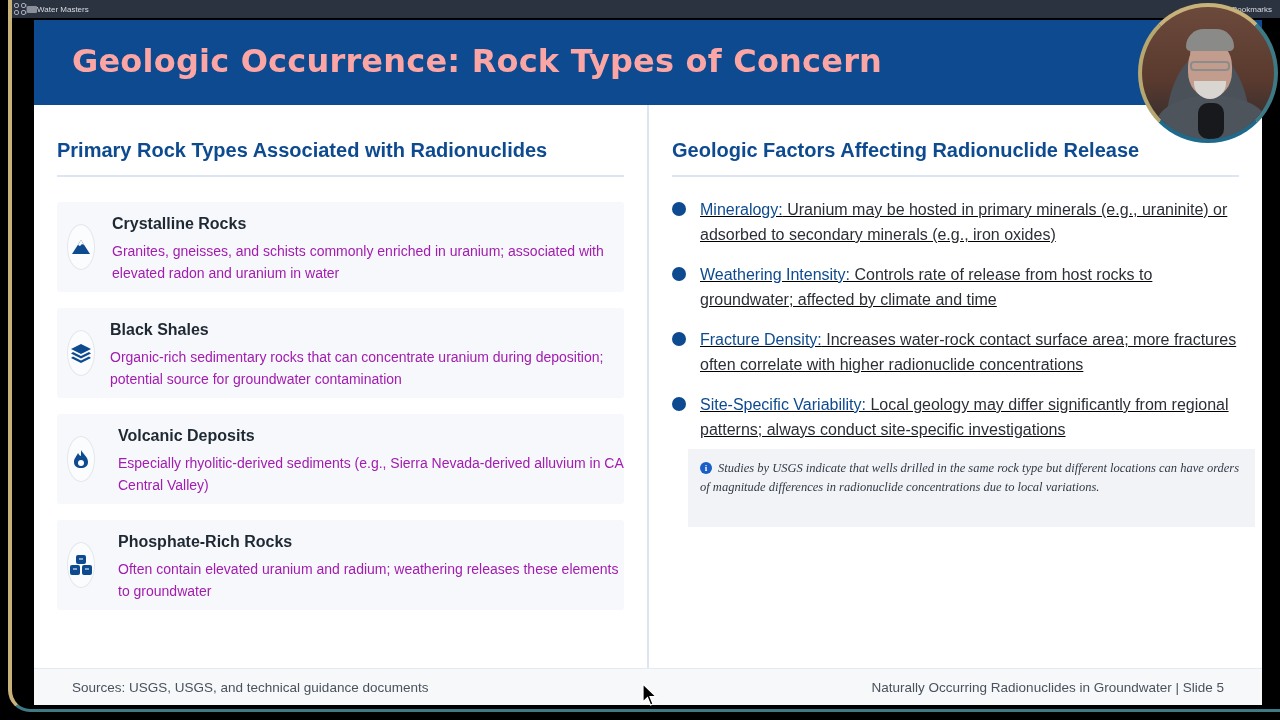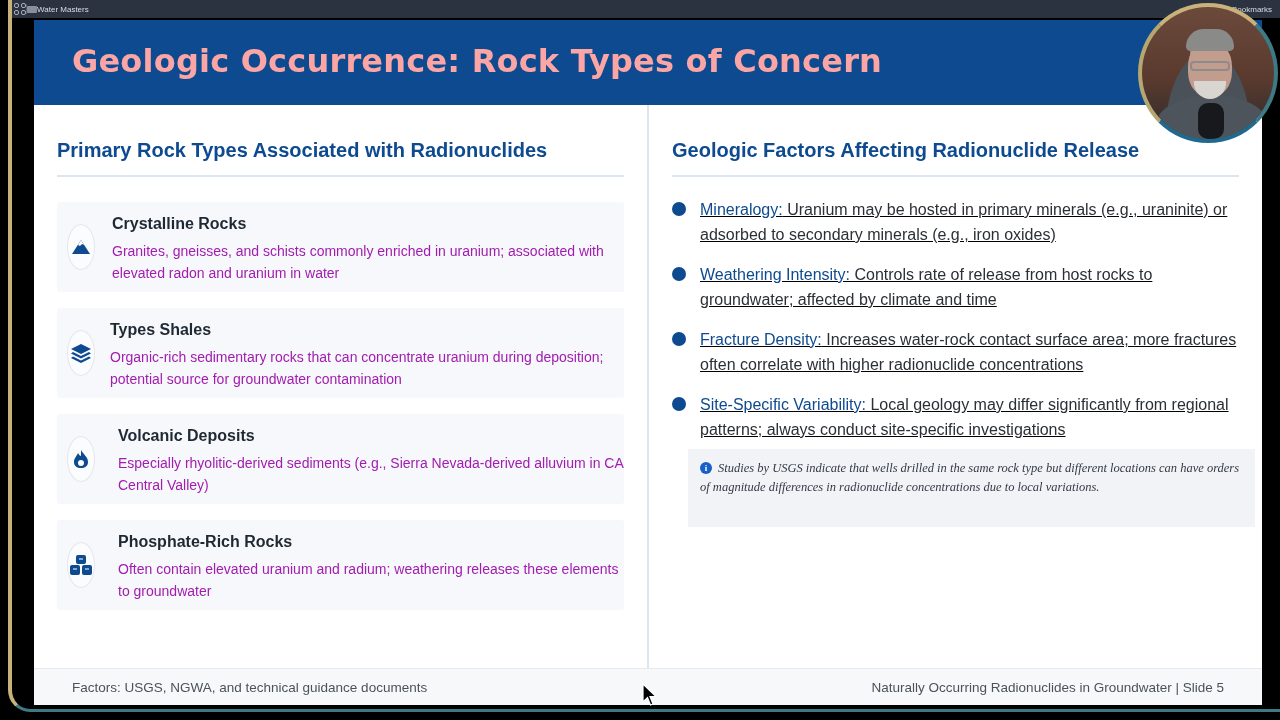--- a/index.html
+++ b/index.html
@@ -82,21 +82,21 @@
     </div>
 
     <div class="card" style="margin-top:16px;">
       <div class="ico" style="top:22px;">
         <svg width="22" height="20" viewBox="0 0 22 20">
             <path d="M11 1 L21 6 L11 11 L1 6 Z" fill="#0d4a8f"></path>
             <path d="M3 9 L11 13 L19 9 L21 10.5 L11 15.5 L1 10.5 Z" fill="#0d4a8f"></path>
             <path d="M3 13.5 L11 17.5 L19 13.5 L21 15 L11 20 L1 15 Z" fill="#0d4a8f"></path>
           </svg>
       </div>
-      <div class="ct" style="left:53px; top:13px;">Types Shales</div>
+      <div class="ct" style="left:53px; top:13px;">Black Shales</div>
       <div class="cd" style="left:53px; top:38px;">Organic-rich sedimentary rocks that can concentrate uranium during deposition; potential source for groundwater contamination</div>
     </div>
 
     <div class="card" style="margin-top:16px;">
       <div class="ico" style="top:22px;">
         <svg width="18" height="20" viewBox="0 0 18 20">
             <path d="M9 1 C11 5 16 8 16 13 C16 17 13 19 9 19 C5 19 2 17 2 13 C2 9 5 7 6 4 C7 6 8 7 9 7 Z" fill="#0d4a8f"></path>
             <circle cx="9" cy="14" r="3" fill="#fff"></circle>
           </svg>
       </div>
@@ -140,21 +140,21 @@
         <span class="lbl">Site-Specific Variability:</span><span> Local geology may differ significantly from regional patterns; always conduct site-specific investigations</span>
       </div>
     </div>
 
     <div class="note">
       <span class="info">i</span><span>Studies by USGS indicate that wells drilled in the same rock type but different locations can have orders of magnitude differences in radionuclide concentrations due to local variations.</span>
     </div>
   </div>
 
   <div class="footer">
-    <span class="src">Factors: USGS, NGWA, and technical guidance documents</span>
+    <span class="src">Sources: USGS, USGS, and technical guidance documents</span>
     <span class="pg">Naturally Occurring Radionuclides in Groundwater | Slide 5</span>
   </div>
 </div>
 
 <div class="webcam">
   <div class="body"></div>
   <div class="face"></div>
   <div class="hair"></div>
   <div class="glasses"></div>
   <div class="beard"></div>

